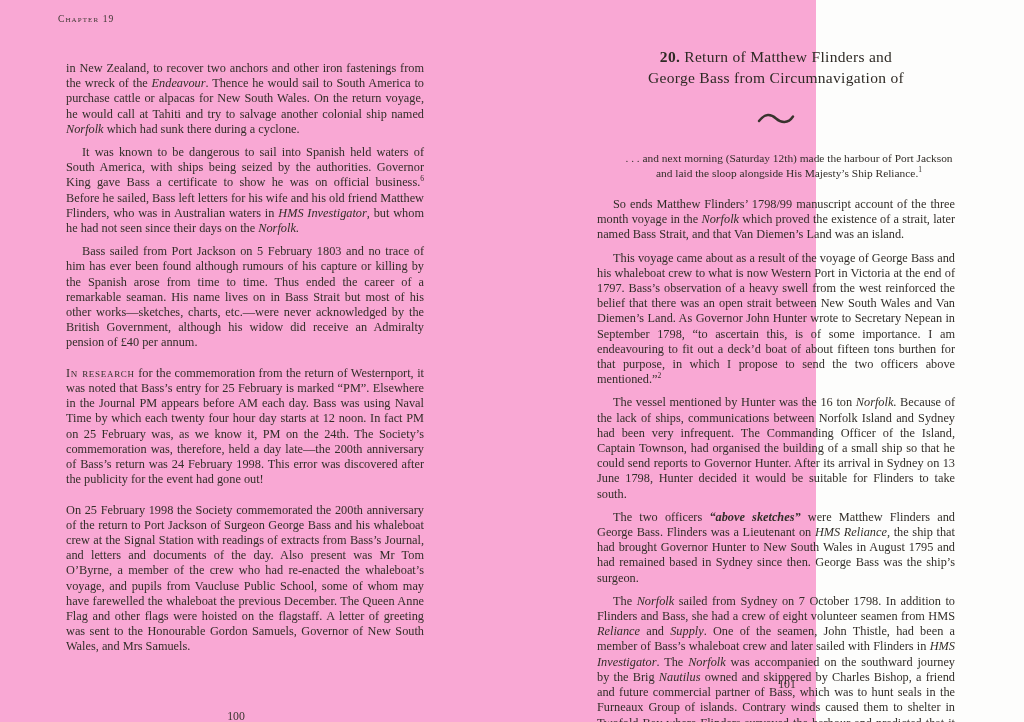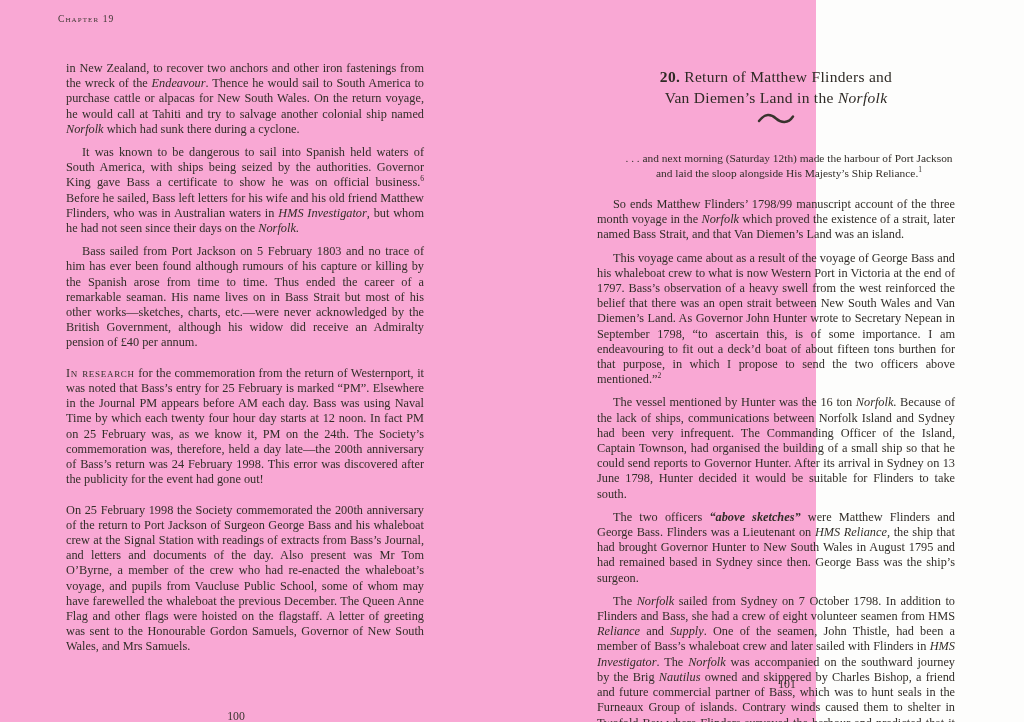--- a/index.html
+++ b/index.html
@@ -34,21 +34,21 @@
 
   .i{font-style:italic;}
   .b{font-weight:bold;}
   .bi{font-weight:bold;font-style:italic;}
   .sc{font-variant:small-caps;letter-spacing:0.7px;}
   sup{font-size:7.5px;line-height:0;vertical-align:super;}
 
   .chapter-title{
     position:absolute;top:46px;left:0;width:374px;
     text-align:center;font-size:15.5px;line-height:21px;
-    letter-spacing:0.3px;color:#2e2a25;margin-top:20px;
+    letter-spacing:0.3px;color:#2e2a25;
   }
   .chapter-title p{margin:0;}
 
   .ornament{
     position:absolute;top:112px;left:0;width:374px;
     text-align:center;
   }
 
   .quote{
     position:absolute;top:151px;left:26px;width:348px;
@@ -75,21 +75,21 @@
         <p class="indent "><span>It was known to be dangerous to sail into Spanish held waters of South America, with ships being seized by the authorities. Governor King gave Bass a certificate to show he was on official business.</span><sup>6</sup><span> Before he sailed, Bass left letters for his wife and his old friend Matthew Flinders, who was in Australian waters in </span><span class="i">HMS Investigator</span><span>, but whom he had not seen since their days on the </span><span class="i">Norfolk</span><span>.</span></p>
         <p class="indent "><span>Bass sailed from Port Jackson on 5 February 1803 and no trace of him has ever been found although rumours of his capture or killing by the Spanish arose from time to time. Thus ended the career of a remarkable seaman. His name lives on in Bass Strait but most of his other works—sketches, charts, etc.—were never acknowledged by the British Government, although his widow did receive an Admiralty pension of £40 per annum.</span></p>
         <p class="gap "><span class="sc">In research</span><span> for the commemoration from the return of Westernport, it was noted that Bass’s entry for 25 February is marked “PM”. Elsewhere in the Journal PM appears before AM each day. Bass was using Naval Time by which each twenty four hour day starts at 12 noon. In fact PM on 25 February was, as we know it, PM on the 24th. The Society’s commemoration was, therefore, held a day late—the 200th anniversary of Bass’s return was 24 February 1998. This error was discovered after the publicity for the event had gone out!</span></p>
         <p class="gap "><span>On 25 February 1998 the Society commemorated the 200th anniversary of the return to Port Jackson of Surgeon George Bass and his whaleboat crew at the Signal Station with readings of extracts from Bass’s Journal, and letters and documents of the day. Also present was Mr Tom O’Byrne, a member of the crew who had re-enacted the whaleboat’s voyage, and pupils from Vaucluse Public School, some of whom may have farewelled the whaleboat the previous December. The Queen Anne Flag and other flags were hoisted on the flagstaff. A letter of greeting was sent to the Honourable Gordon Samuels, Governor of New South Wales, and Mrs Samuels.</span></p>
       </div>
   </section>
 
   <section class="page right">
     <div class="chapter-title">
         <p class=""><span class="b">20.</span><span> Return of Matthew Flinders and</span></p>
-        <p class=""><span>Van Diemen’s Land in the </span><span class="i">Norfolk</span></p>
+        <p class=""><span>George Bass from Circumnavigation of</span></p>
       </div>
     <div class="ornament">
       <svg width="40" height="14" viewBox="0 0 40 14" aria-hidden="true">
         <path d="M3 9 C 9 1, 15 2, 20 6.5 C 25 11, 32 12, 37 4.5" fill="none" stroke="#38332d" stroke-width="2.4" stroke-linecap="round"></path>
       </svg>
     </div>
     <div class="quote">
         <p class=""><span>. . . and next morning (Saturday 12th) made the harbour of Port Jackson</span></p>
         <p class=""><span>and laid the sloop alongside His Majesty’s Ship Reliance.</span><sup>1</sup></p>
       </div>

